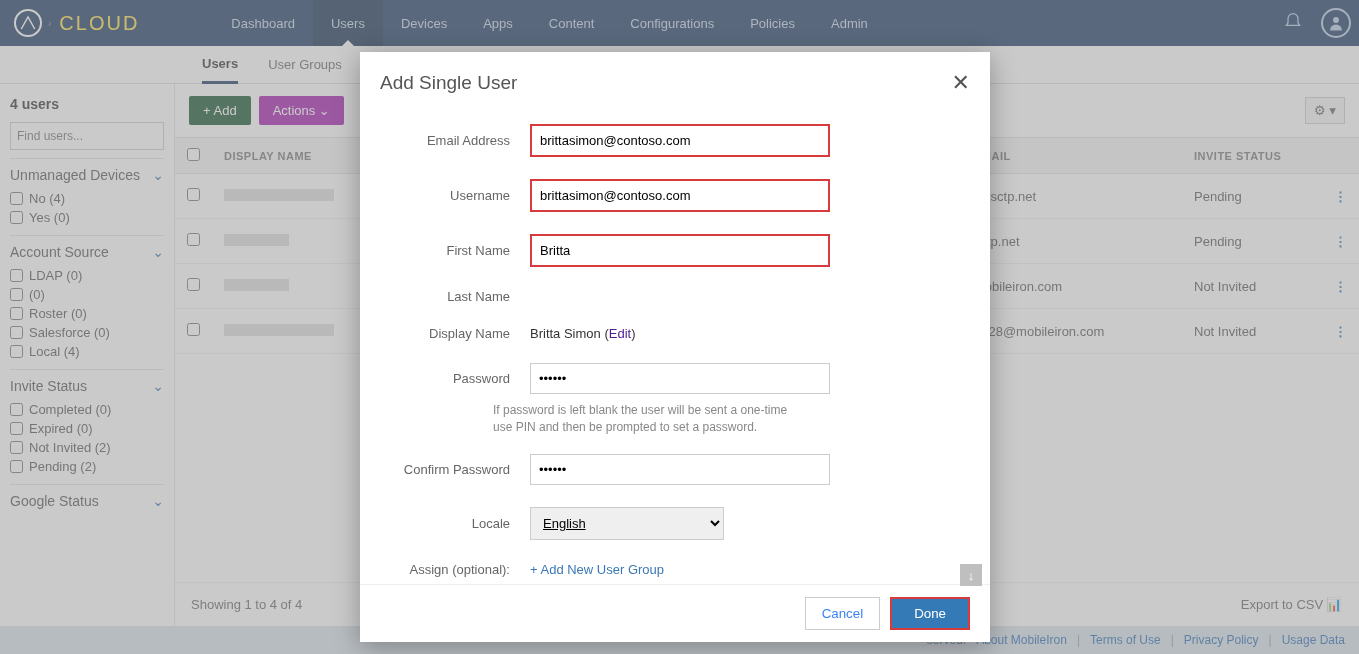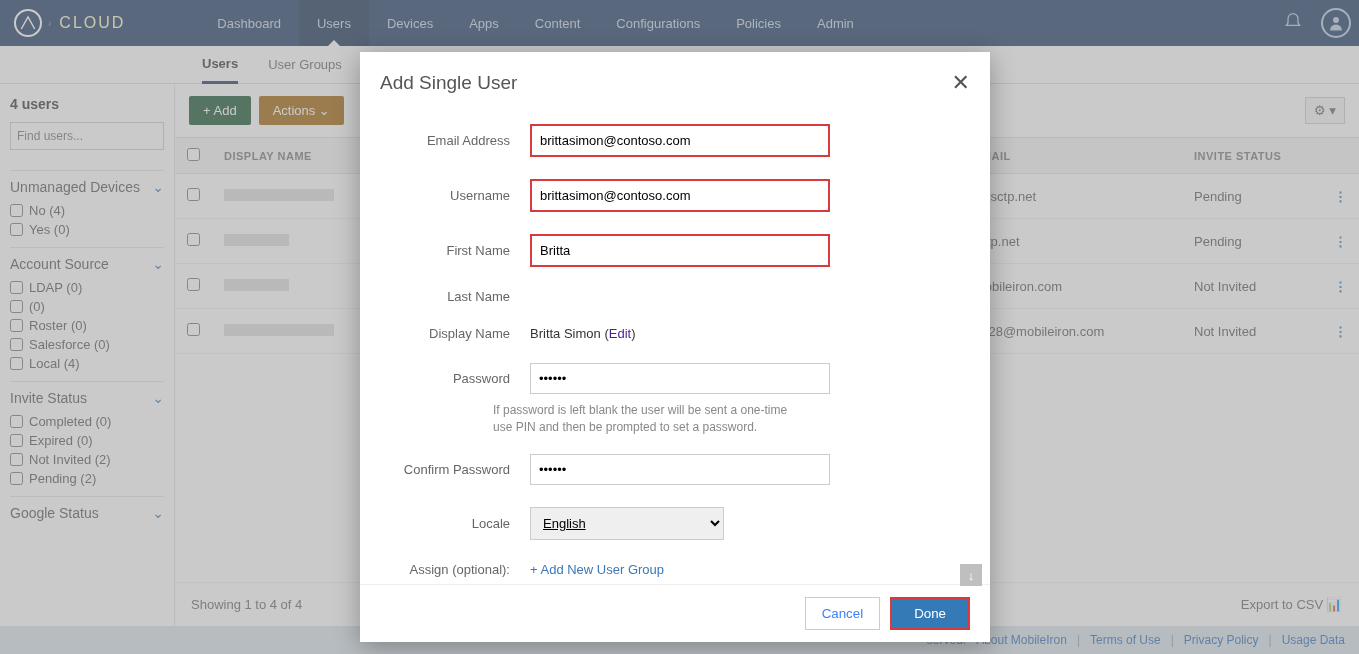--- a/index.html
+++ b/index.html
@@ -3,51 +3,51 @@
 <meta charset="utf-8">
 <style>
 * { margin:0; padding:0; box-sizing:border-box; font-family:Arial,Helvetica,sans-serif; }
 body { width:1359px; height:654px; overflow:hidden; background:#fff; color:#333; font-size:13px; position:relative; }
 
 
 .topnav { height:46px; background:#1c3a63; display:flex; align-items:center; color:#c5d4e6; position:relative; }
 .brand { display:flex; align-items:center; padding:0 14px; }
 .brand-logo { width:28px; height:28px; border-radius:50%; border:2px solid #fff; display:flex; align-items:center; justify-content:center; color:#fff; font-weight:bold; margin-right:6px; }
 .brand-caret { color:#7b8faa; font-size:10px; margin-right:8px; }
-.brand-text { color:#fef9c3; letter-spacing:2px; font-size:16px; }
+.brand-text { color:#fde047; letter-spacing:2px; font-size:20px; }
 .nav-items { display:flex; margin-left:60px; }
 .nav-item { padding:0 18px; height:46px; display:flex; align-items:center; cursor:pointer; color:#c5d4e6; }
 .nav-item.active { background:#143154; position:relative; }
 .nav-item.active::after { content:""; position:absolute; bottom:-1px; left:50%; transform:translateX(-50%); border-left:7px solid transparent; border-right:7px solid transparent; border-bottom:7px solid #fff; }
 .top-icons { position:absolute; right:8px; display:flex; align-items:center; gap:18px; }
 .icon-bell, .icon-avatar { color:#b7cce4; }
 .icon-avatar { width:30px; height:30px; border-radius:50%; border:2px solid #b7cce4; display:flex; align-items:center; justify-content:center; }
 
 
 .subnav { height:38px; border-bottom:1px solid #ddd; display:flex; align-items:center; padding-left:202px; gap:30px; }
 .subnav-item { color:#666; cursor:pointer; height:38px; display:flex; align-items:center; }
 .subnav-item.active { color:#333; font-weight:bold; border-bottom:3px solid #1c3a63; }
 
 
 .main { display:flex; height:calc(100% - 46px - 38px - 28px); }
 .sidebar { width:175px; border-right:1px solid #e3e3e3; padding:12px 10px; overflow:hidden; }
 .sidebar h4 { font-size:14px; font-weight:bold; color:#333; margin-bottom:10px; }
-.search-box { width:100%; border:1px solid #ccc; padding:6px; font-size:12px; color:#999; margin-bottom:12px; }
+.search-box { width:100%; border:1px solid #ccc; padding:6px; font-size:12px; color:#999; }
 .sect-head { display:flex; justify-content:space-between; align-items:center; color:#555; font-size:14px; margin:8px 0 6px; cursor:pointer; }
 .chev { color:#3b78b5; }
 .filter-row { display:flex; align-items:center; gap:6px; color:#555; font-size:13px; padding:2px 0; }
 .filter-row input { accent-color:#888; }
 .sidebar hr { border:none; border-top:1px solid #e3e3e3; margin:8px 0; }
 
 
 .content { flex:1; display:flex; flex-direction:column; }
 .toolbar { padding:12px 14px; display:flex; align-items:center; gap:8px; position:relative; }
 .btn { border:none; padding:7px 14px; font-size:13px; border-radius:2px; cursor:pointer; }
 .btn-primary { background:#14532d; color:#fff; }
-.btn-secondary { background:#a16207; color:#fff; }
+.btn-secondary { background:#a21caf; color:#fff; }
 .gear-btn { position:absolute; right:14px; border:1px solid #ccc; background:#f5f5f5; padding:5px 8px; color:#666; cursor:pointer; }
 
 
 .table-container { flex:1; overflow:auto; }
 table { width:100%; border-collapse:collapse; }
 thead th { background:#f5f5f5; text-align:left; padding:10px 12px; font-size:11px; color:#777; font-weight:bold; letter-spacing:0.5px; border-top:1px solid #e0e0e0; border-bottom:1px solid #e0e0e0; }
 tbody td { padding:14px 12px; border-bottom:1px solid #eee; color:#555; vertical-align:middle; }
 .placeholder { background:#ddd; height:12px; width:110px; display:inline-block; }
 .placeholder.sm { width:65px; }
 .row-menu { color:#337ab7; font-weight:bold; cursor:pointer; text-align:right; }

